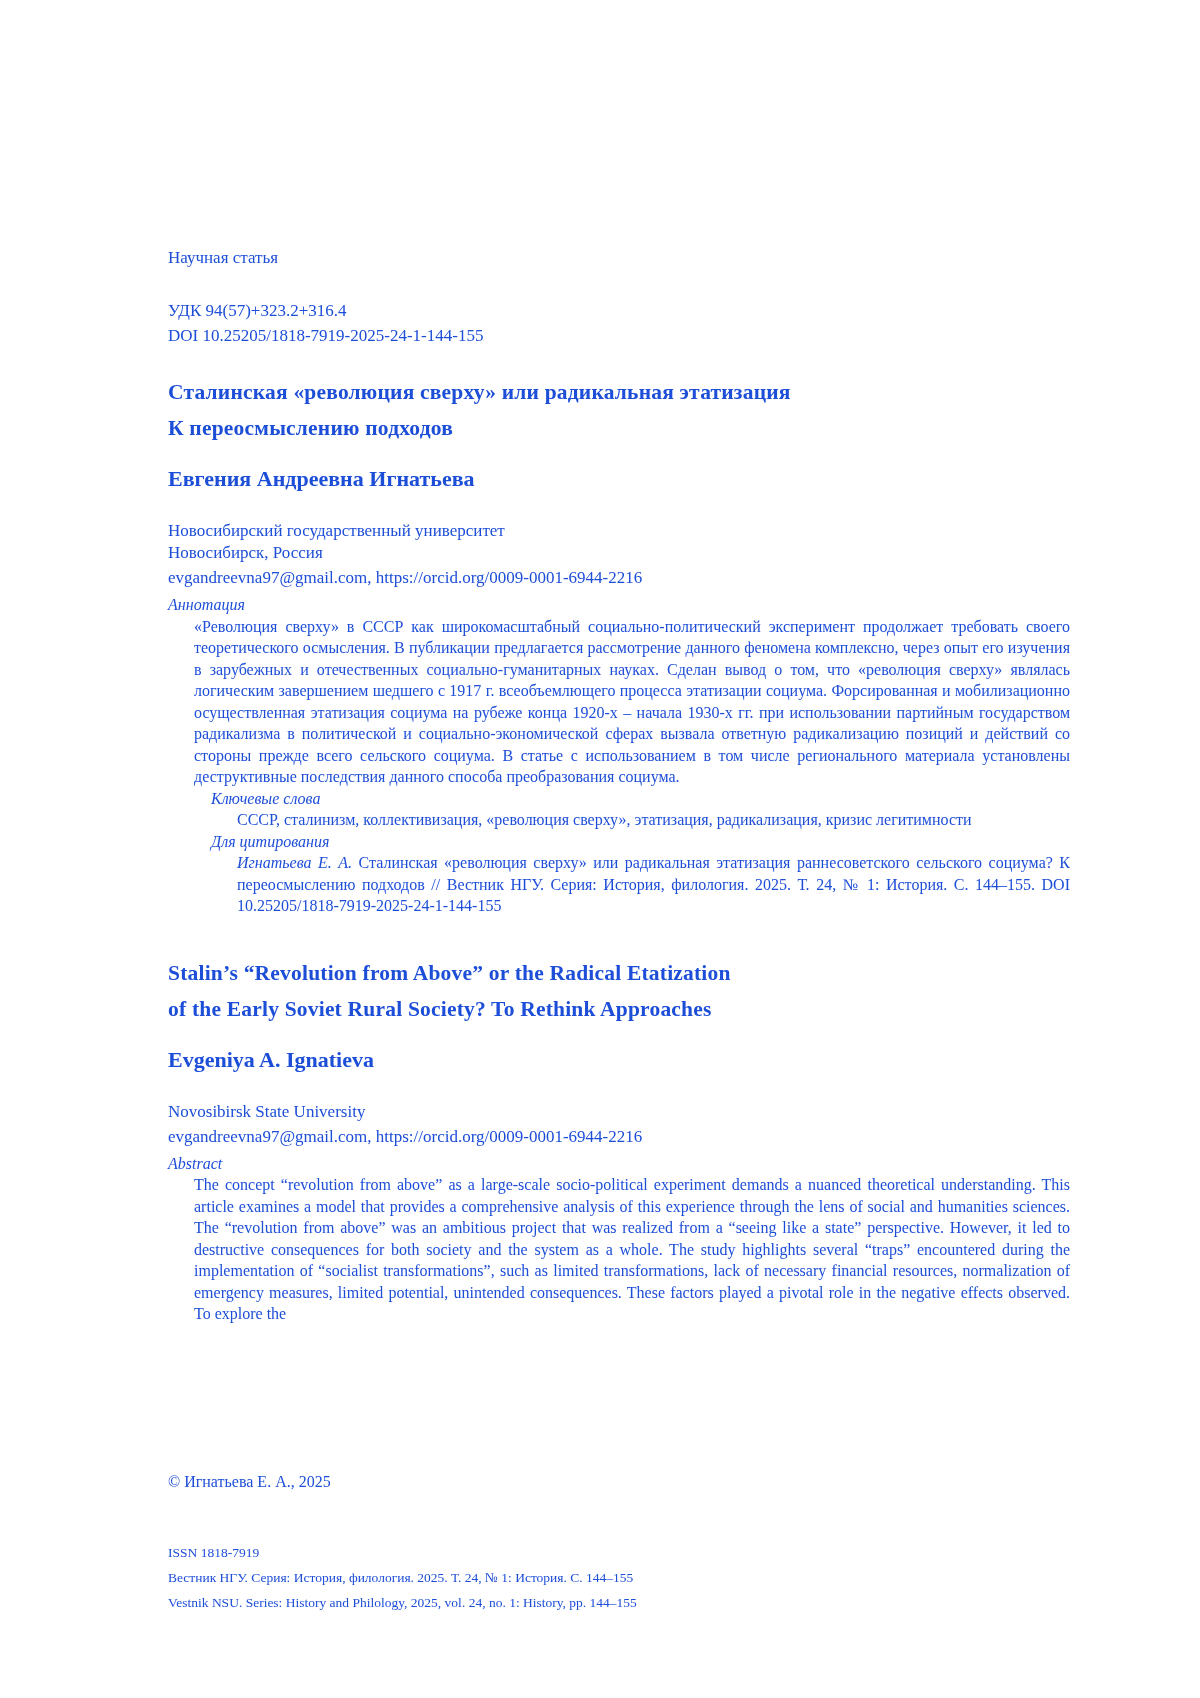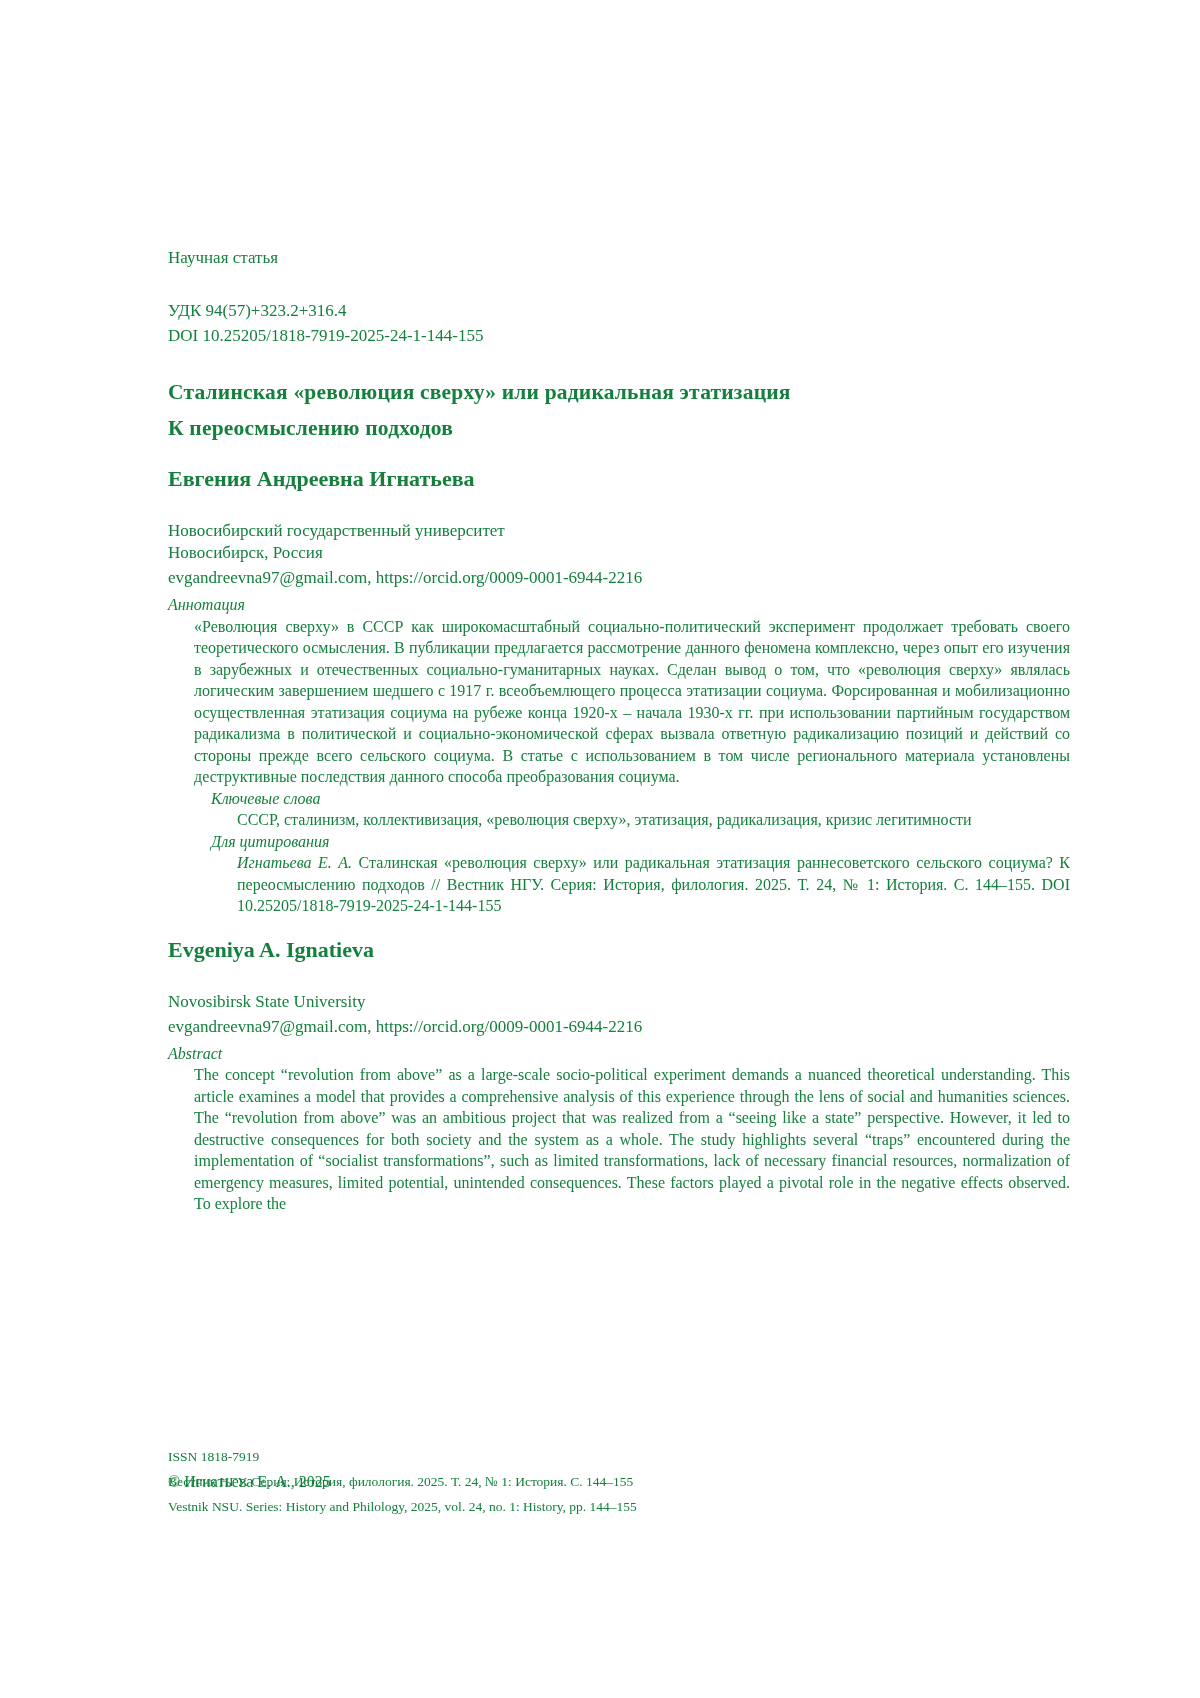--- a/index.html
+++ b/index.html
@@ -2,21 +2,21 @@
 <html lang="ru"><head>
 <meta charset="utf-8">
 <title>Article first page</title>
 <style>
   html, body { margin:0; padding:0; background:#ffffff; }
   .page {
     position:relative;
     width:1200px;
     height:1698px;
     background:#ffffff;
-    color:#15803d;
+    color:#1d4ed8;
     font-family:"Liberation Serif", "DejaVu Serif", serif;
     overflow:hidden;
   }
   .content {
     position:absolute;
     left:168px;
     top:245px;
     width:902px;
   }
   .meta-line { font-size:17px; line-height:25px; }
@@ -50,21 +50,21 @@
   .copyright {
     position:absolute;
     left:168px;
     top:1471px;
     font-size:16px;
     line-height:22px;
   }
   .page-footer {
     position:absolute;
     left:168px;
-    top:1444px;
+    top:1540px;
     width:902px;
     font-size:13.5px;
     line-height:25px;
   }
 </style>
 </head>
 <body>
 
 <div class="page">
   <div class="content">
@@ -100,20 +100,24 @@
     </div>
 
     <div class="section tight">
       <div class="section-label">Для цитирования</div>
       <div class="section-body">
         <span class="italic">Игнатьева Е. А.</span>
         <span>Сталинская «революция сверху» или радикальная этатизация раннесоветского сельского социума? К переосмыслению подходов // Вестник НГУ. Серия: История, филология. 2025. Т. 24, № 1: История. С. 144–155. DOI 10.25205/1818-7919-2025-24-1-144-155</span>
       </div>
     </div>
 
+    <h1 class="doc-title doc-title-en">
+      <div>Stalin’s “Revolution from Above” or the Radical Etatization</div>
+      <div>of the Early Soviet Rural Society? To Rethink Approaches</div>
+    </h1>
 
     <div class="author-name">Evgeniya A. Ignatieva</div>
 
     <div class="affiliation">
       <div>Novosibirsk State University</div>
     </div>
     <div class="contact-line">evgandreevna97@gmail.com, https://orcid.org/0009-0001-6944-2216</div>
 
     <div class="section">
       <div class="section-label">Abstract</div>

